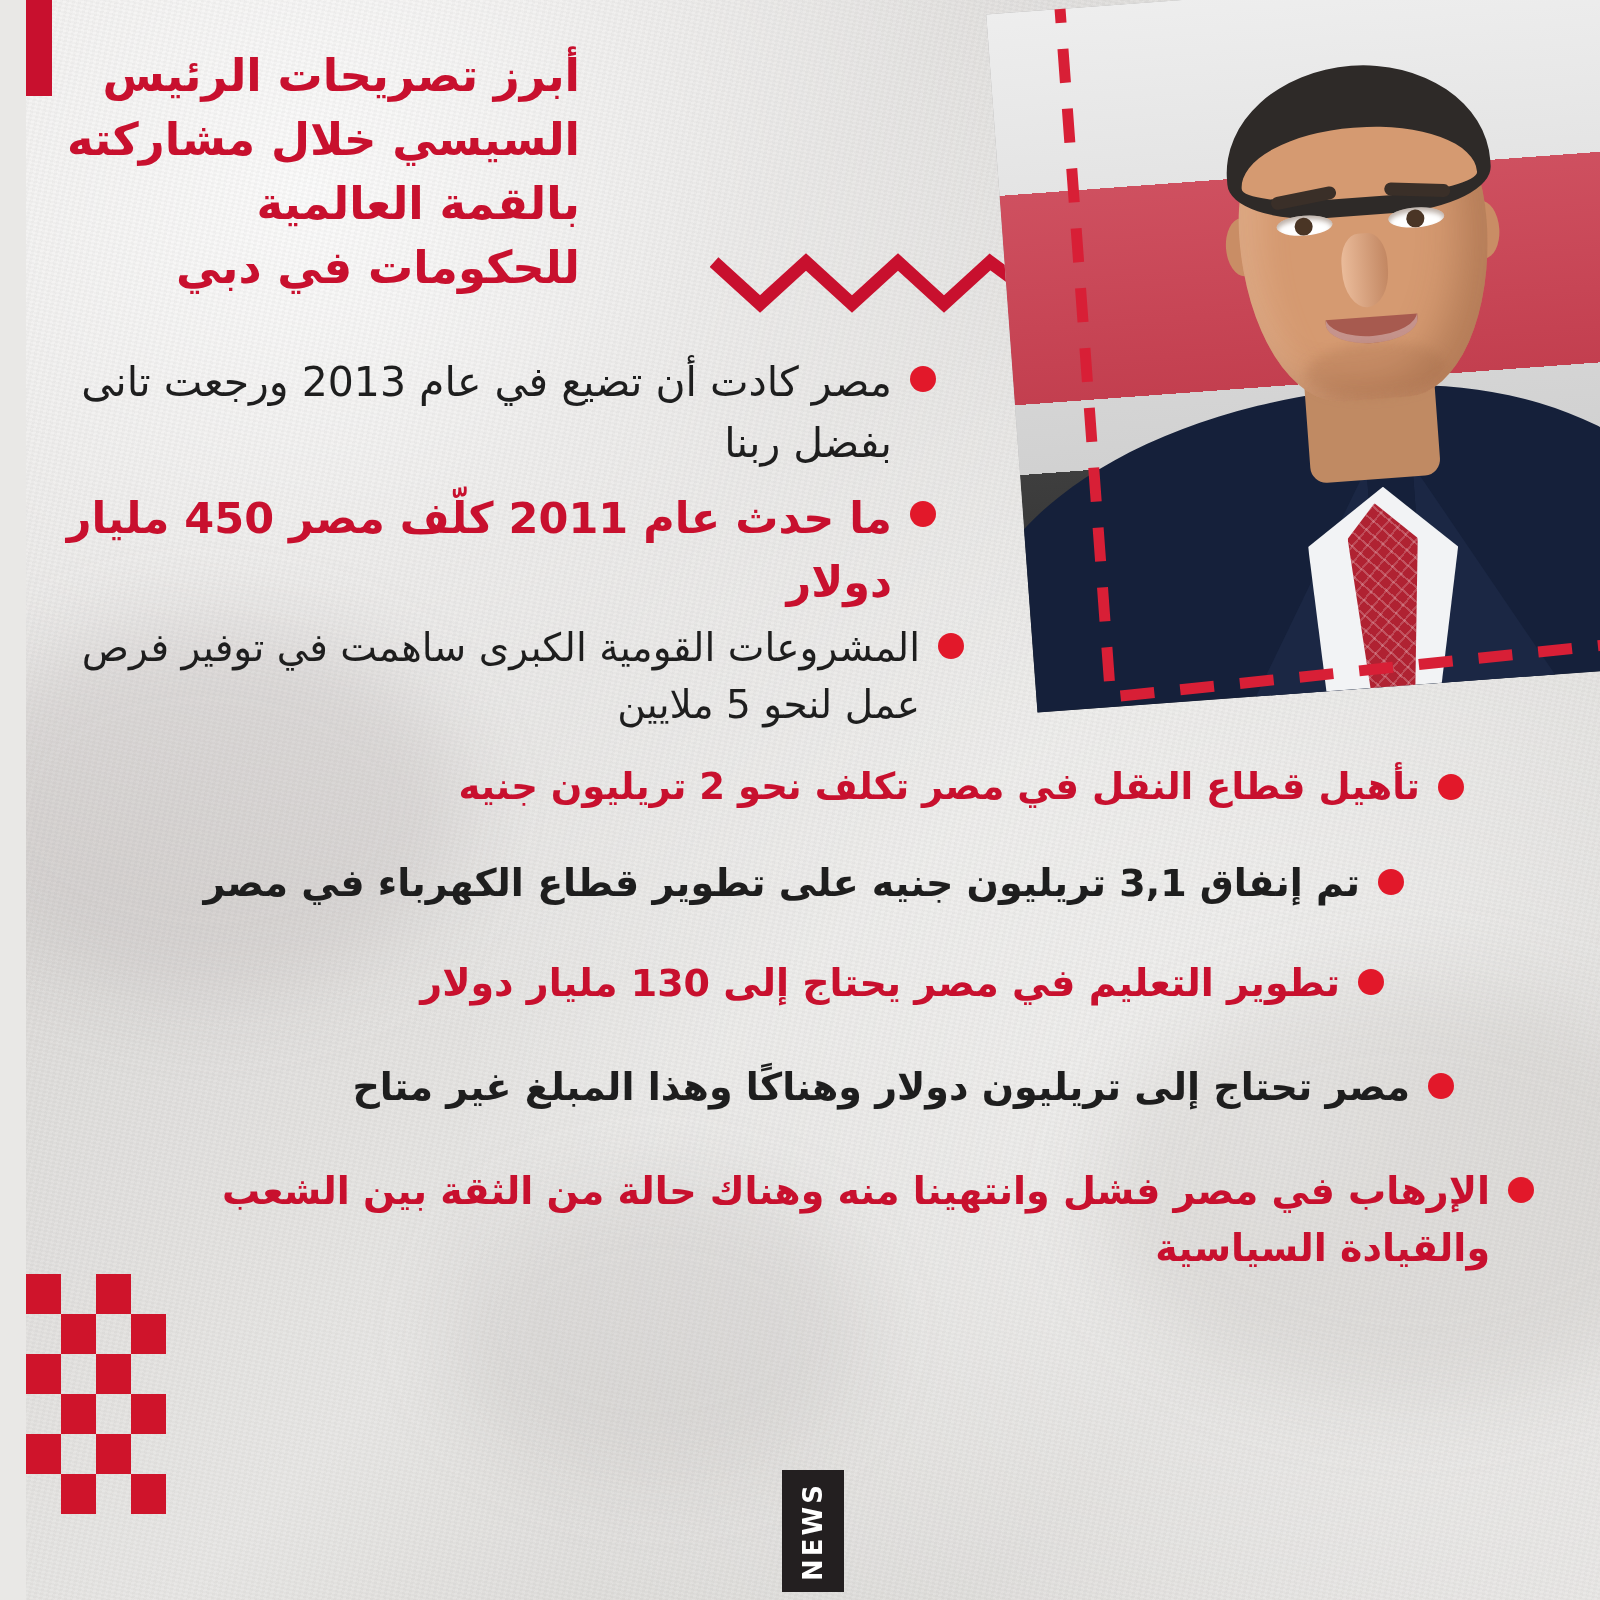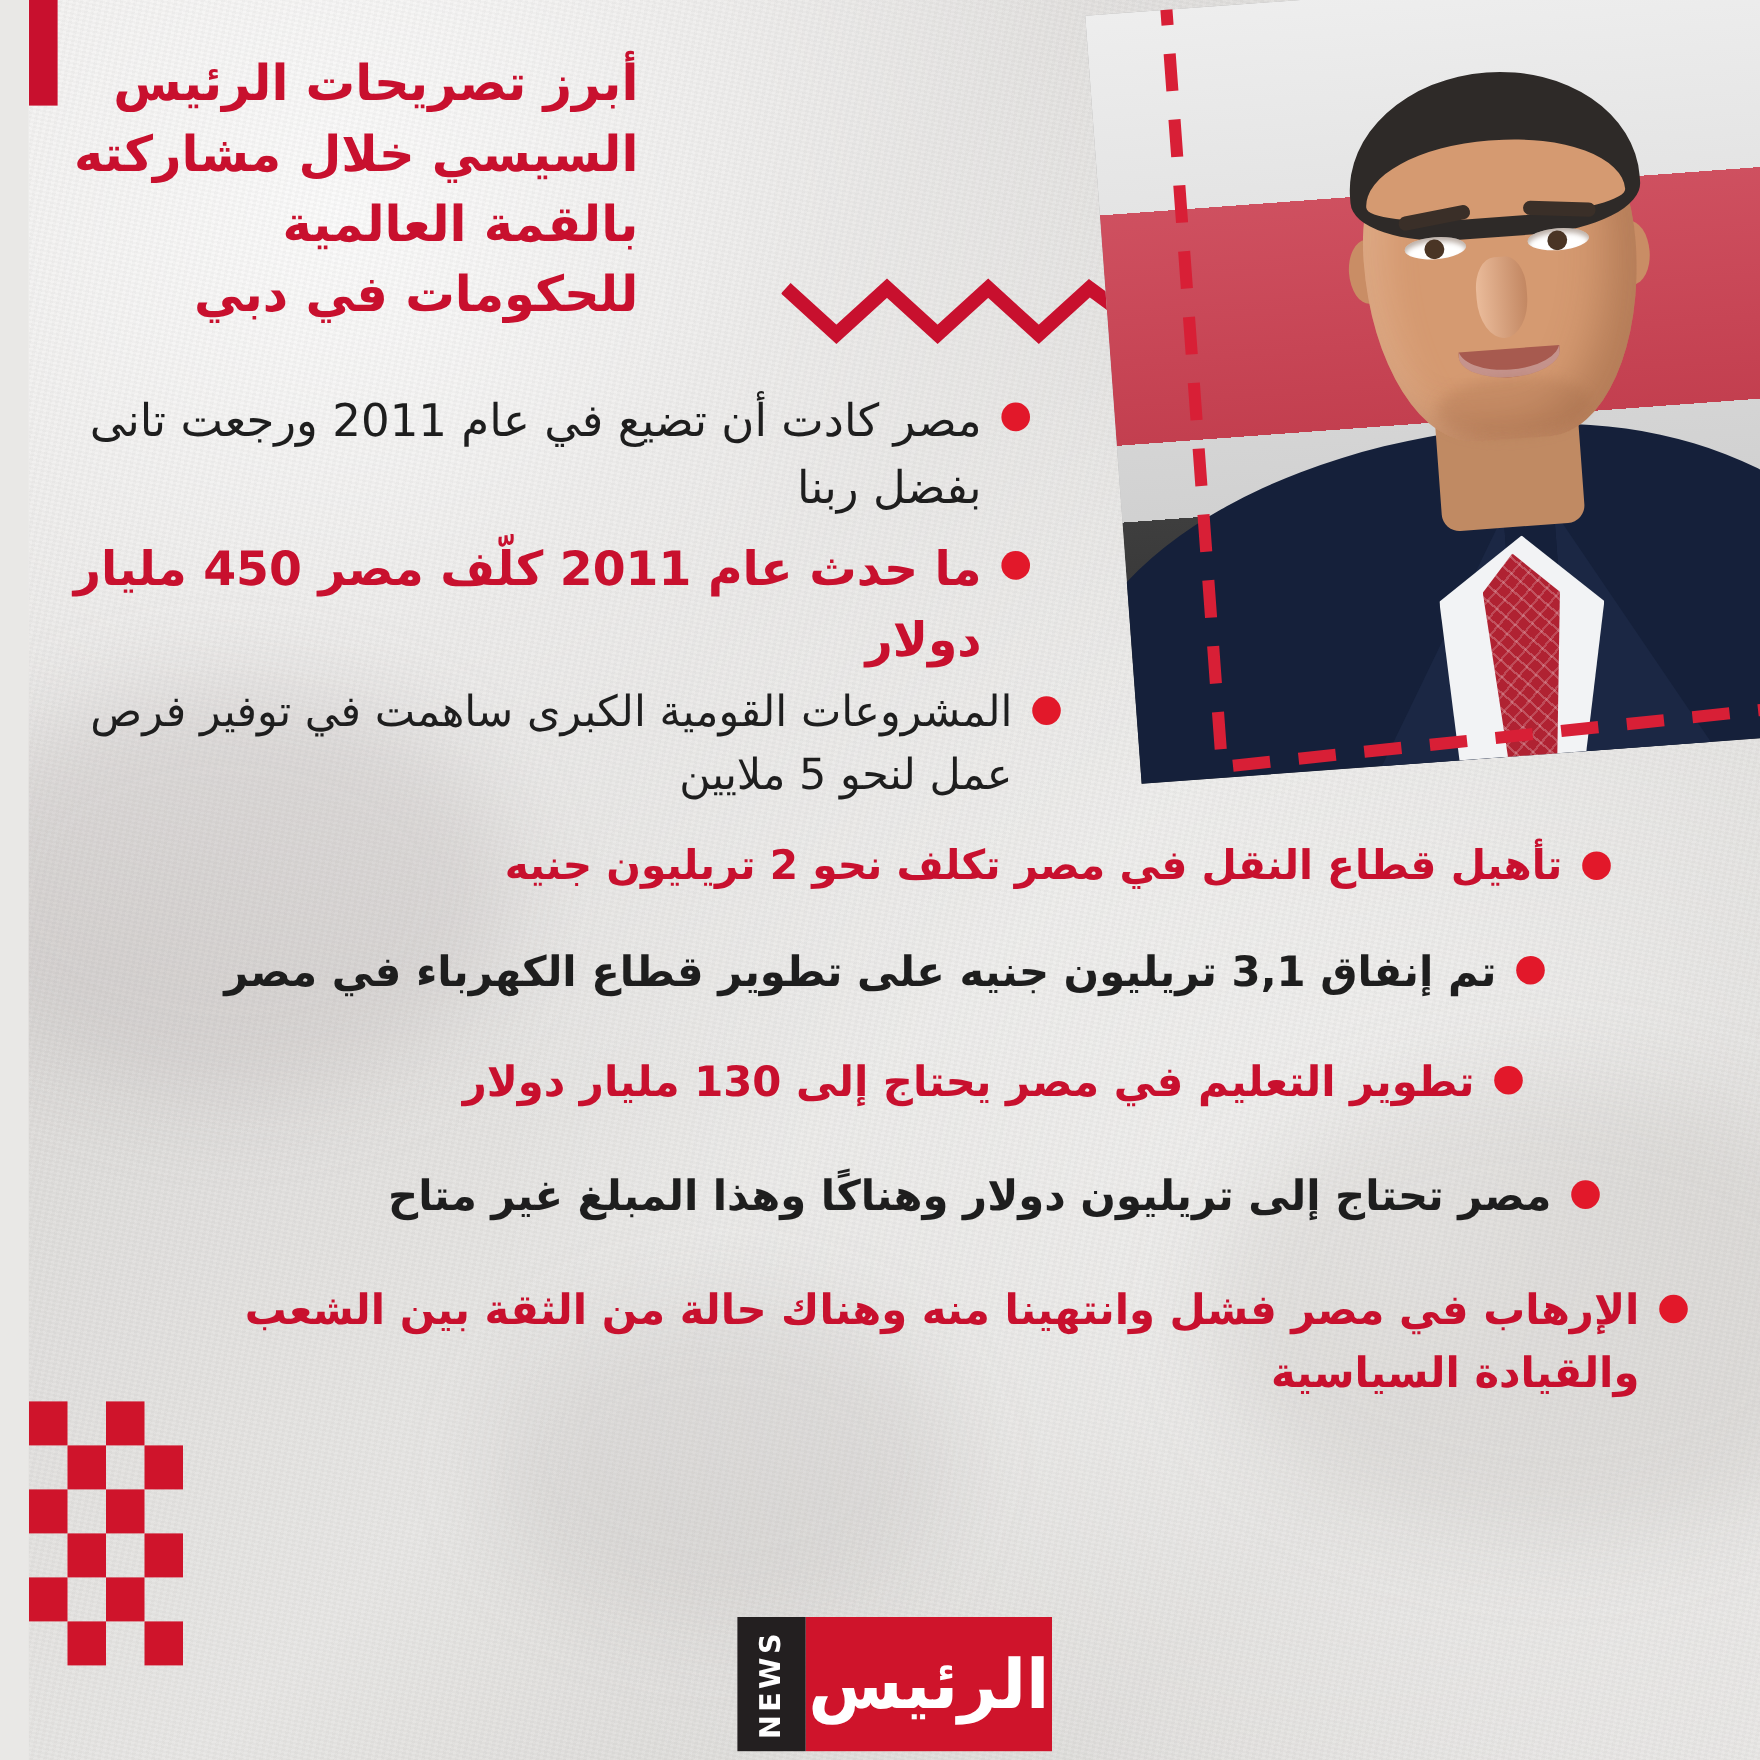--- a/index.html
+++ b/index.html
@@ -428,21 +428,21 @@
       <svg width="640" height="700" viewBox="0 0 640 700">
         <path d="M 74,-20 L 74,690 L 640,672" fill="none" stroke="#d81f36" stroke-width="11" stroke-dasharray="34 26" stroke-linecap="butt"></path>
       </svg>
     </div>
   </div>
 
   <div class="bullets">
 
     <div class="bullet r0">
       <span class="dot"></span>
-      <span class="btext">مصر كادت أن تضيع في عام 2011 ورجعت  تانى بفضل ربنا</span>
+      <span class="btext">مصر كادت أن تضيع في عام 2013 ورجعت  تانى بفضل ربنا</span>
     </div>
 
     <div class="bullet r1">
       <span class="dot"></span>
       <span class="btext red">ما حدث عام 2011 كلّف مصر 450 مليار دولار</span>
     </div>
 
     <div class="bullet r2">
       <span class="dot"></span>
       <span class="btext">المشروعات القومية الكبرى ساهمت في توفير فرص عمل لنحو 5 ملايين</span>
@@ -469,19 +469,18 @@
     </div>
 
     <div class="bullet r7">
       <span class="dot"></span>
       <span class="btext red">الإرهاب في مصر فشل وانتهينا منه وهناك حالة من الثقة بين الشعب والقيادة السياسية</span>
     </div>
 
   </div>
 
   <div class="logo">
-    <div class="logo-red">الرئيس</div>
     <div class="logo-dark">
       <span>NEWS</span>
     </div>
   </div>
 
 </div>
 
 </body></html>

